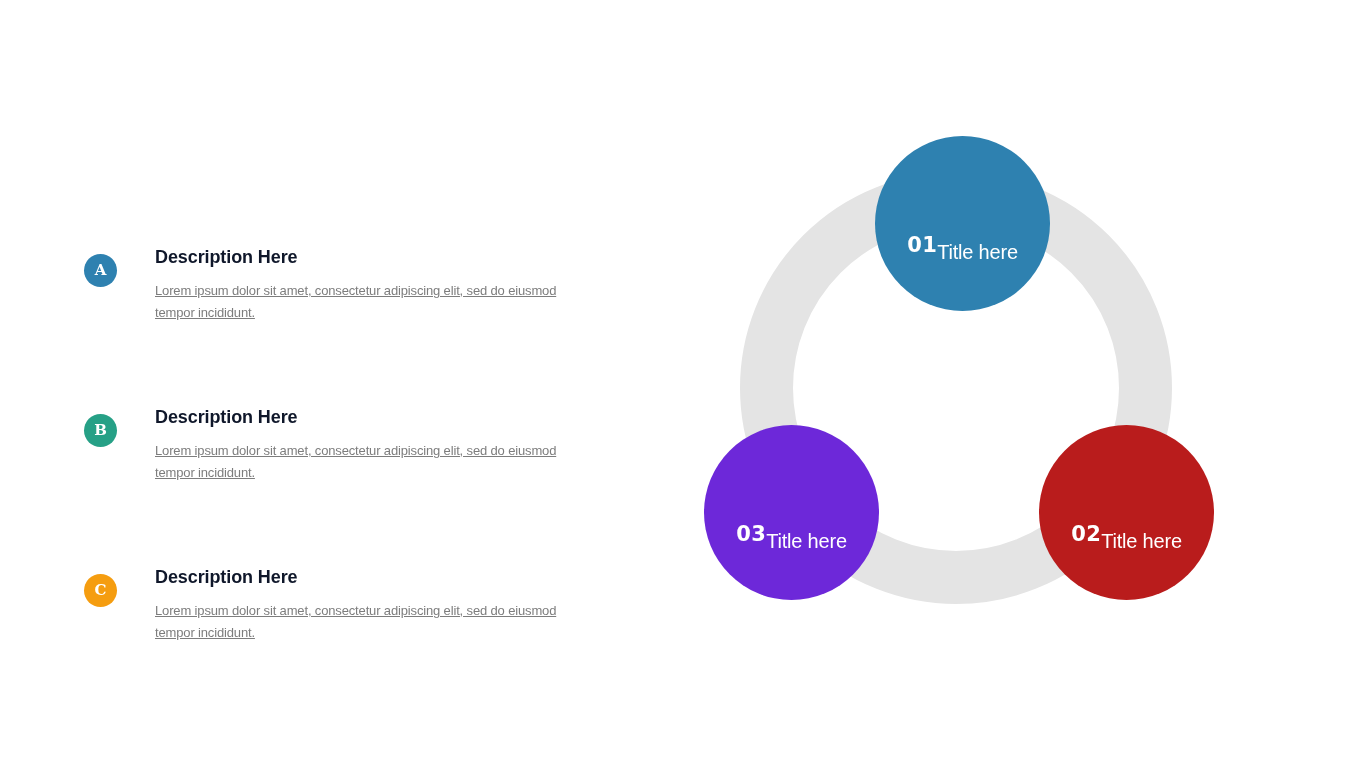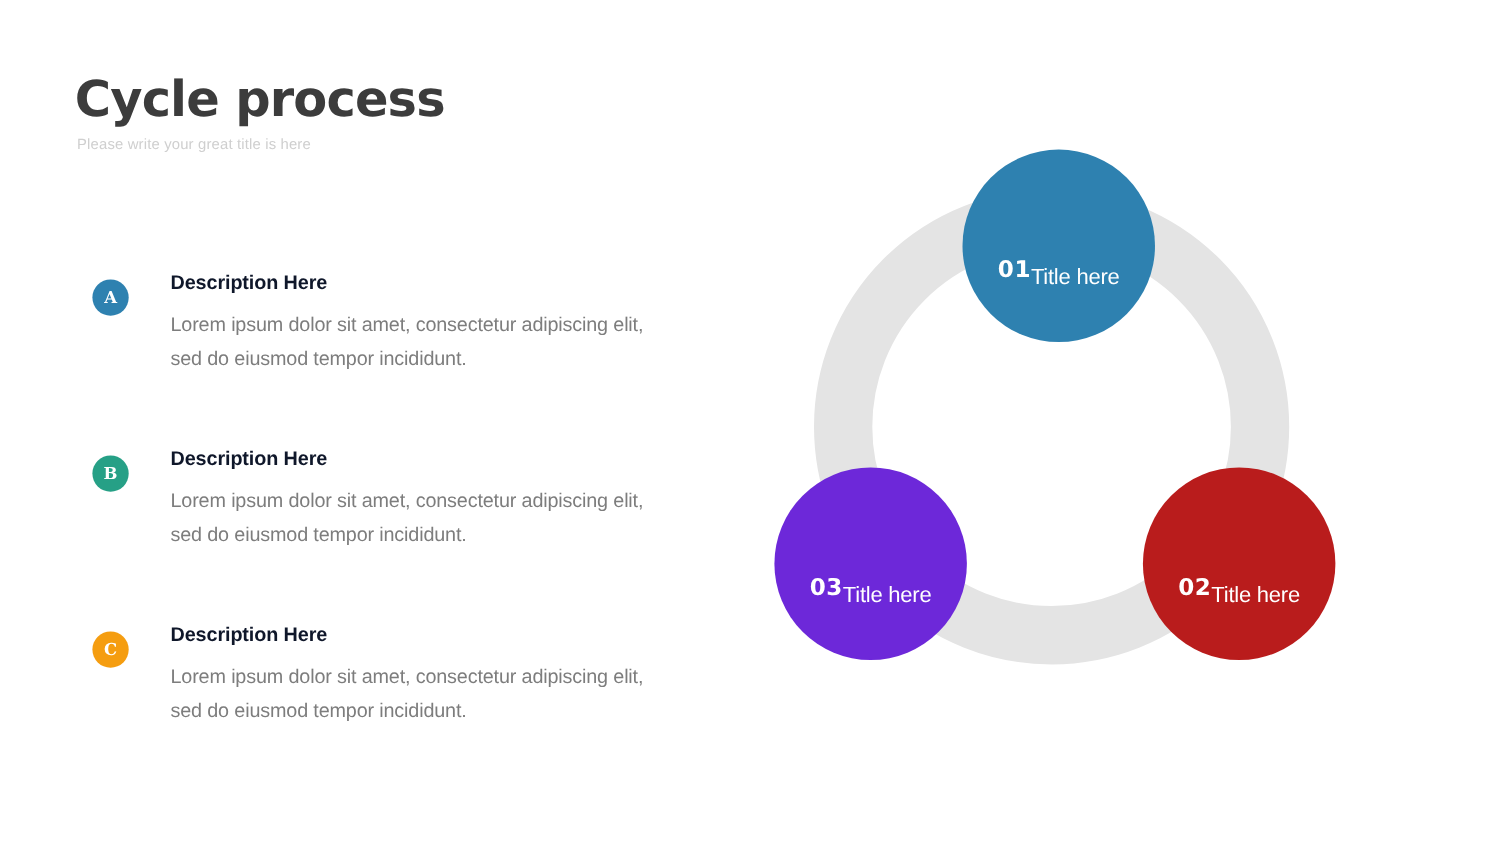--- a/index.html
+++ b/index.html
@@ -83,27 +83,28 @@
   }
   .desc-heading {
     font-size: 18px;
     font-weight: 700;
     color: #0f172a;
     letter-spacing: -0.1px;
     margin: 0 0 12px 0;
     line-height: 1.1;
   }
   .desc-text {
-    font-size: 18px;
+    font-size: 13px;
     font-weight: 400;
     color: #7d7d7d;
     line-height: 1.72;
     letter-spacing: -0.15px;
     margin: 0;
     max-width: 432px;
+    text-decoration: underline;
   }
 
   
   .cycle {
     position: absolute;
     left: 688px;
     top: 120px;
     width: 540px;
     height: 530px;
   }
@@ -151,24 +152,20 @@
   }
   .node-01 { left: 187px; top: 16px; }
   .node-02 { left: 351px; top: 305px; }
   .node-03 { left: 16px;  top: 305px; }
 </style>
 </head>
 <body>
 
 <div class="slide">
 
-  <div class="header">
-    <h1 class="slide-title">Cycle process</h1>
-    <p class="slide-subtitle">Please write your great title is here</p>
-  </div>
 
   <div class="desc-list">
 
     <div class="desc-item">
       <div class="badge" style="background:#2E81B0;">A</div>
       <div class="desc-body">
         <div class="desc-heading">Description Here</div>
         <div class="desc-text">Lorem ipsum dolor sit amet, consectetur adipiscing elit, sed do eiusmod tempor incididunt.</div>
       </div>
     </div>

